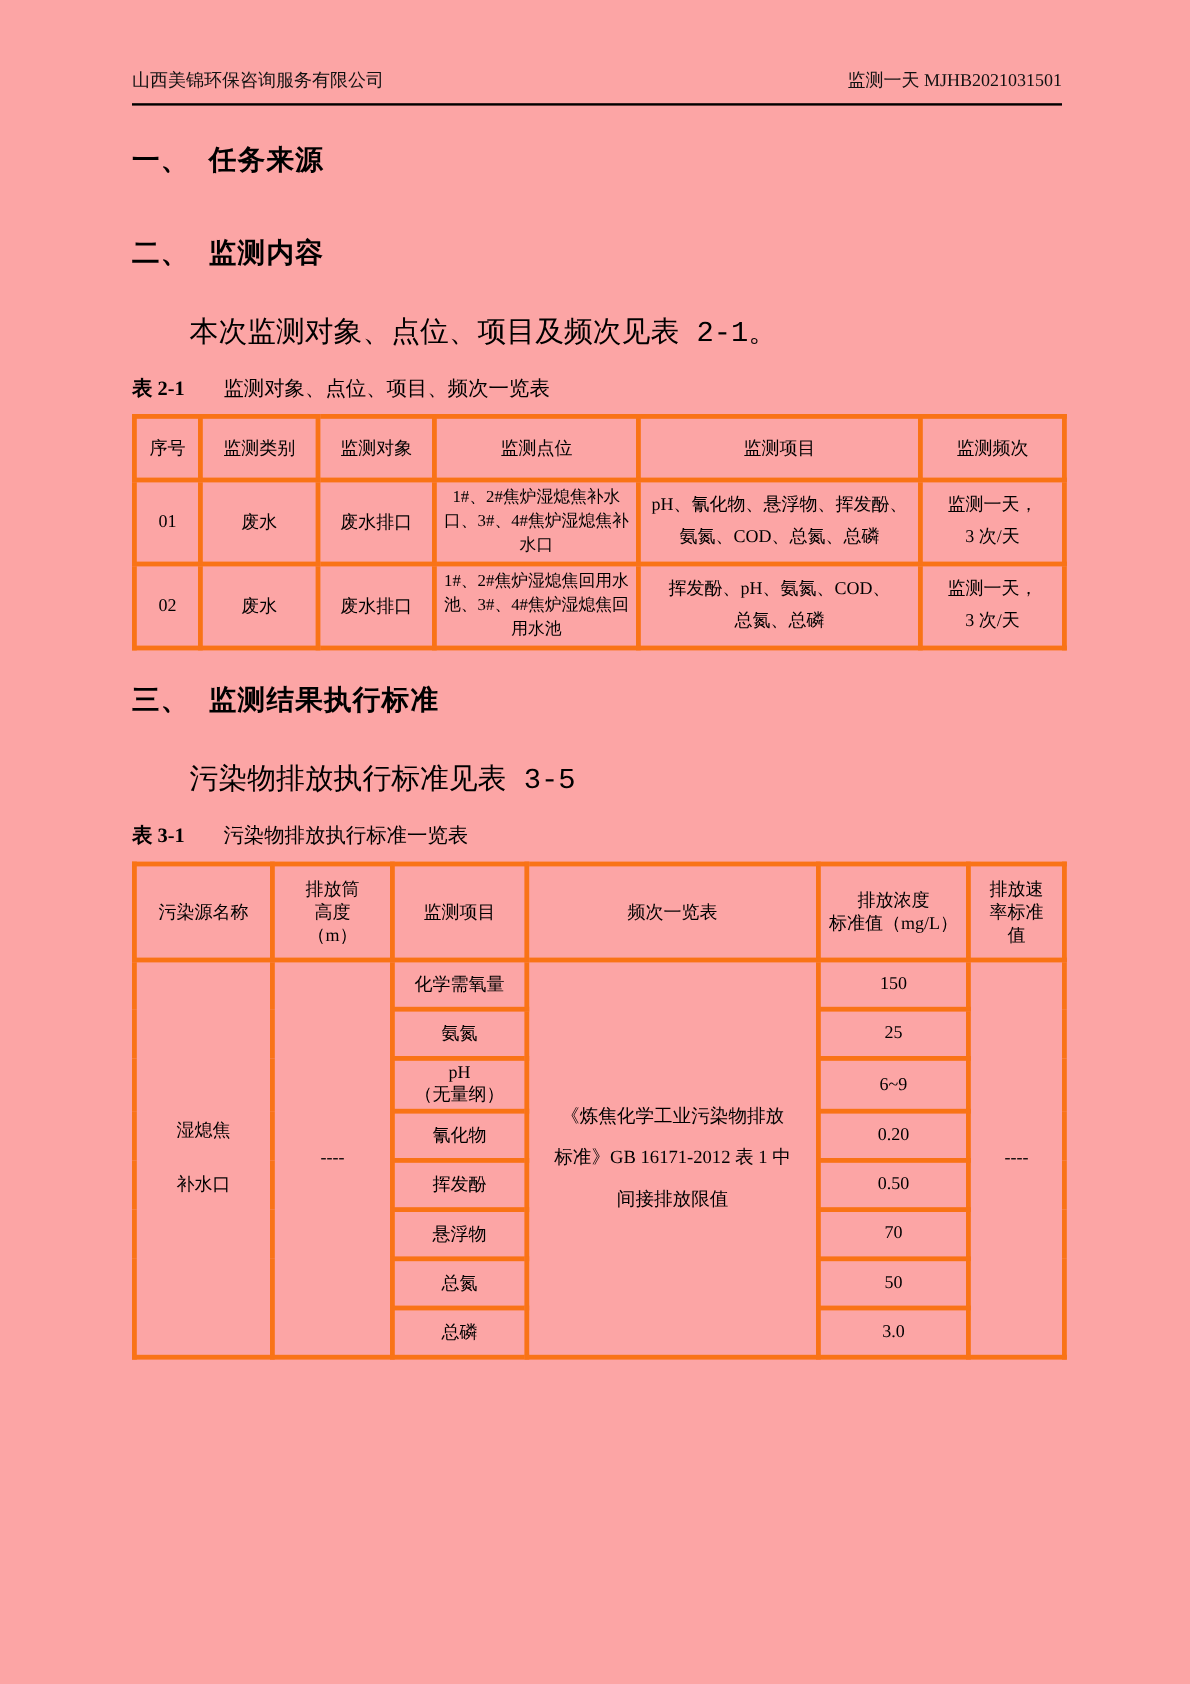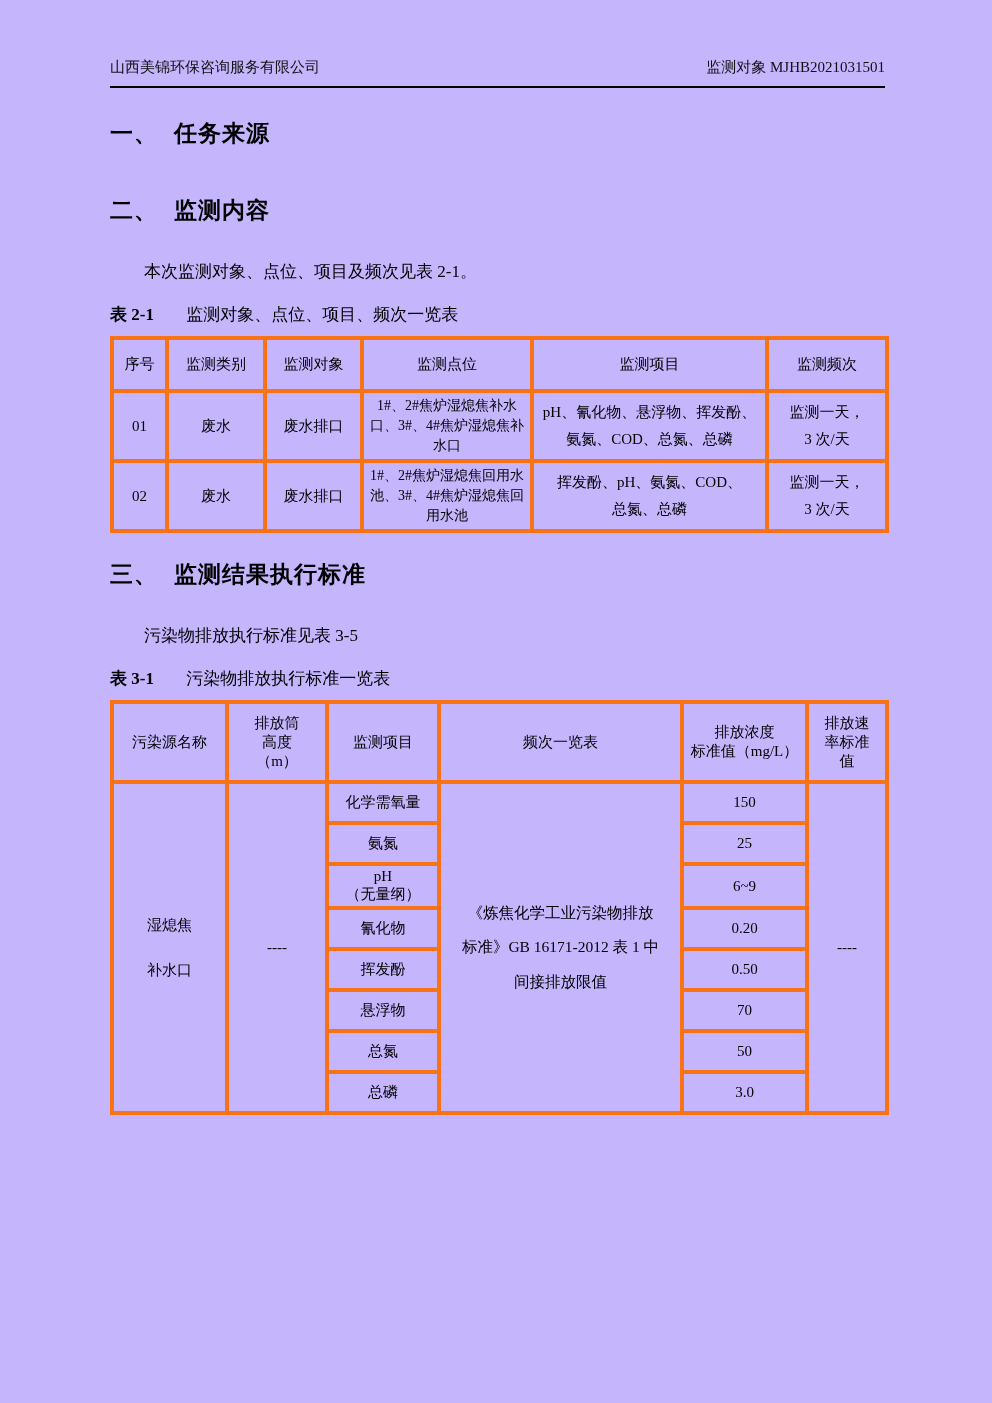--- a/index.html
+++ b/index.html
@@ -1,21 +1,21 @@
 <!DOCTYPE html>
 <html><head>
 <meta charset="utf-8">
 <style>
   * { box-sizing: border-box; }
   html, body { margin: 0; padding: 0; background: #888; }
   .page {
     width: 992px;
     min-height: 1403px;
     margin: 0 auto;
-    background: #c4b5fd;
+    background: #fca5a5;
     color: #000000;
     font-family: "Liberation Serif", "DejaVu Serif", serif;
     padding: 58px 107px 40px 110px;
     position: relative;
   }
   
   .doc-header {
     display: flex;
     justify-content: space-between;
     align-items: flex-end;
@@ -38,23 +38,24 @@
   .h3 { margin-top: 26px; }
   
   .para {
     font-size: 19.5px;
     line-height: 2.32;
     text-align: justify;
     text-indent: 2em;
     margin: 12px 0 0 0;
   }
   .intro {
-    font-size: 17px;
+    font-size: 24px;
     text-indent: 2em;
     margin: 34px 0 0 0;
+    font-family: Liberation Mono, monospace;
   }
   
   .caption {
     text-align: left;
     font-size: 17px;
     margin: 20px 0 10px 0;
   }
   .caption .caption-label { font-weight: bold; margin-right: 28px; }
   
   .doc-table {
@@ -90,21 +91,21 @@
     margin-top: 30px;
   }
 </style>
 </head>
 <body>
 
 <div class="page">
 
   <div class="doc-header">
     <span>山西美锦环保咨询服务有限公司</span>
-    <span>监测对象 MJHB2021031501</span>
+    <span>监测一天 MJHB2021031501</span>
   </div>
 
   <div class="sec-heading h1">
     <span class="sec-num">一、</span>
     <span>任务来源</span>
   </div>
 
   <div class="sec-heading h2">
     <span class="sec-num">二、</span>
     <span>监测内容</span>

